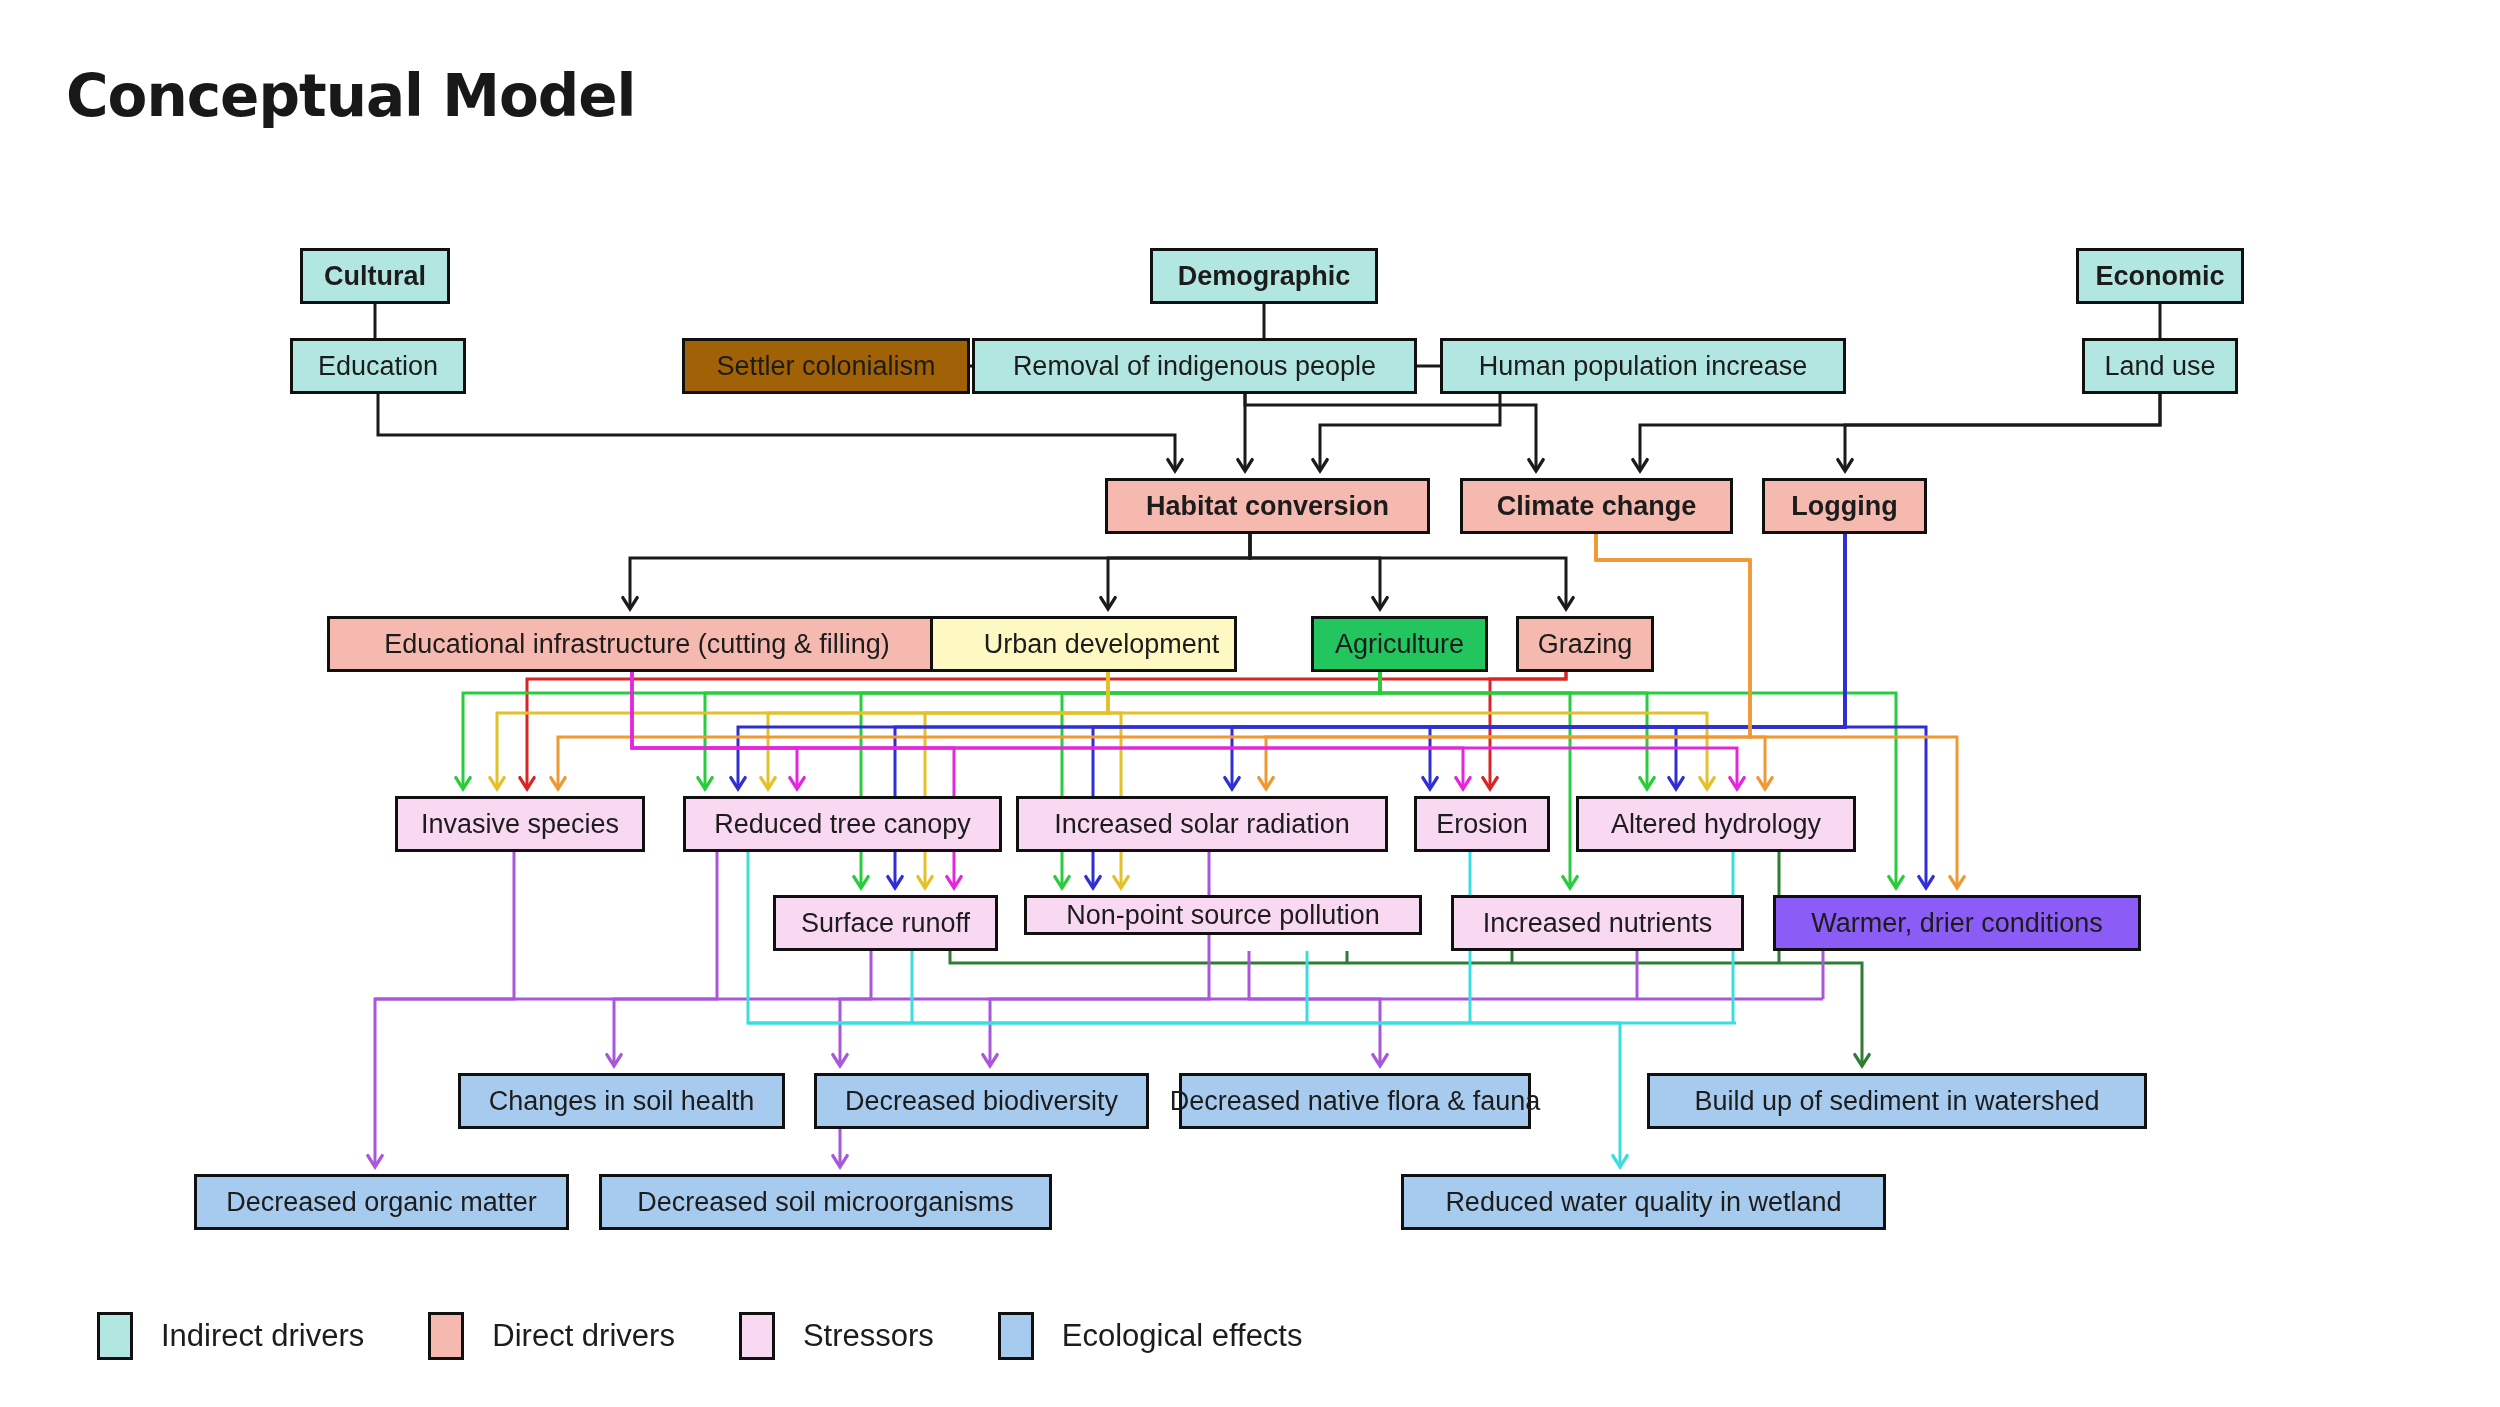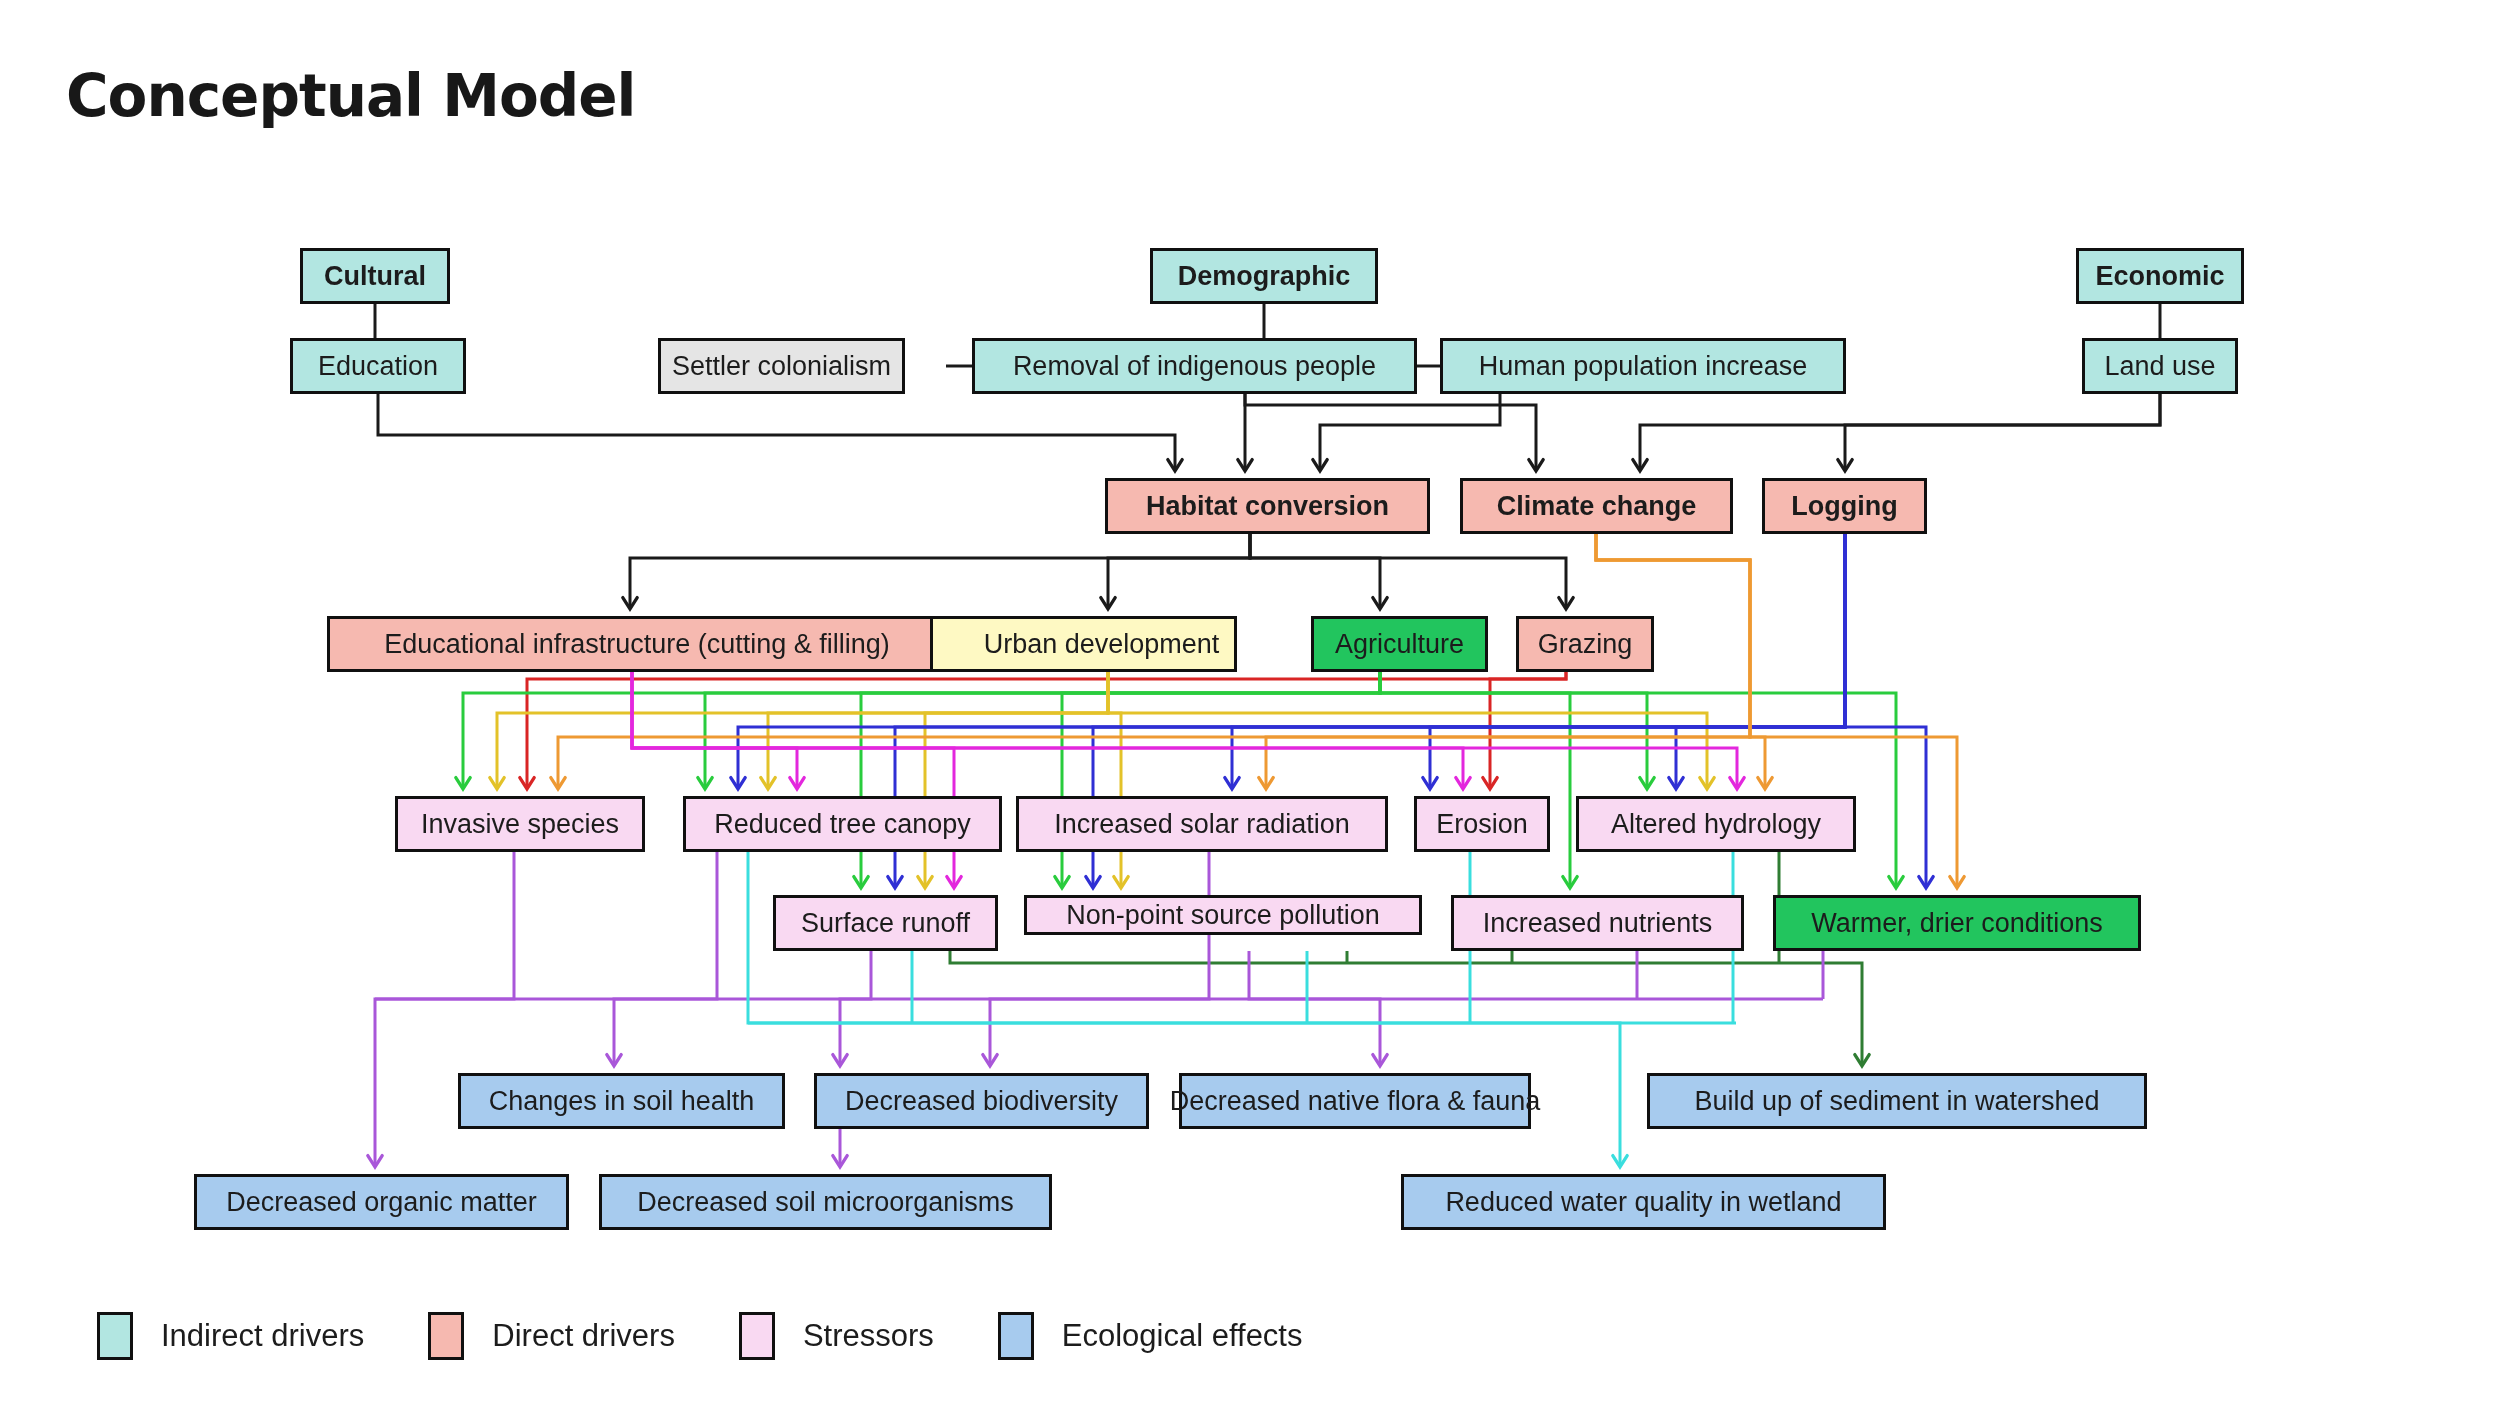--- a/index.html
+++ b/index.html
@@ -119,40 +119,40 @@
       <polyline points="1307,951 1307,1023" fill="none" stroke="#3adede" stroke-width="3" stroke-linejoin="miter"></polyline>
       <polyline points="1470,852 1470,1023" fill="none" stroke="#3adede" stroke-width="3" stroke-linejoin="miter"></polyline>
       <polyline points="1733,852 1733,1023" fill="none" stroke="#3adede" stroke-width="3" stroke-linejoin="miter"></polyline>
     </svg>
 
   <div id="nodes">
       <div class="node bold" style="left: 300px; top: 248px; width: 150px; height: 56px; background: rgb(178, 230, 225);">Cultural</div>
       <div class="node bold" style="left: 1150px; top: 248px; width: 228px; height: 56px; background: rgb(178, 230, 225);">Demographic</div>
       <div class="node bold" style="left: 2076px; top: 248px; width: 168px; height: 56px; background: rgb(178, 230, 225);">Economic</div>
       <div class="node" style="left: 290px; top: 338px; width: 176px; height: 56px; background: rgb(178, 230, 225);">Education</div>
-      <div class="node" style="left: 658px; top: 338px; width: 247px; height: 56px; background: #e5e5e5;">Settler colonialism</div>
+      <div class="node" style="left: 682px; top: 338px; width: 288px; height: 56px; background: #a16207;">Settler colonialism</div>
       <div class="node" style="left: 972px; top: 338px; width: 445px; height: 56px; background: rgb(178, 230, 225);">Removal of indigenous people</div>
       <div class="node" style="left: 1440px; top: 338px; width: 406px; height: 56px; background: rgb(178, 230, 225);">Human population increase</div>
       <div class="node" style="left: 2082px; top: 338px; width: 156px; height: 56px; background: rgb(178, 230, 225);">Land use</div>
       <div class="node bold" style="left: 1105px; top: 478px; width: 325px; height: 56px; background: rgb(246, 185, 176);">Habitat conversion</div>
       <div class="node bold" style="left: 1460px; top: 478px; width: 273px; height: 56px; background: rgb(246, 185, 176);">Climate change</div>
       <div class="node bold" style="left: 1762px; top: 478px; width: 165px; height: 56px; background: rgb(246, 185, 176);">Logging</div>
       <div class="node" style="left: 327px; top: 616px; width: 620px; height: 56px; background: rgb(246, 185, 176);">Educational infrastructure (cutting &amp; filling)</div>
       <div class="node" style="left: 930px; top: 616px; width: 307px; height: 56px; background: #fef9c3; padding-left: 36px;">Urban development</div>
       <div class="node" style="left: 1311px; top: 616px; width: 177px; height: 56px; background: #22c55e;">Agriculture</div>
       <div class="node" style="left: 1516px; top: 616px; width: 138px; height: 56px; background: rgb(246, 185, 176);">Grazing</div>
       <div class="node" style="left: 395px; top: 796px; width: 250px; height: 56px; background: rgb(249, 217, 242);">Invasive species</div>
       <div class="node" style="left: 671px; top: 796px; width: 319px; height: 56px; background: rgb(249, 217, 242); margin-left: 12px;">Reduced tree canopy</div>
       <div class="node" style="left: 1016px; top: 796px; width: 372px; height: 56px; background: rgb(249, 217, 242);">Increased solar radiation</div>
       <div class="node" style="left: 1414px; top: 796px; width: 136px; height: 56px; background: rgb(249, 217, 242);">Erosion</div>
       <div class="node" style="left: 1576px; top: 796px; width: 280px; height: 56px; background: rgb(249, 217, 242);">Altered hydrology</div>
       <div class="node" style="left: 773px; top: 895px; width: 225px; height: 56px; background: rgb(249, 217, 242);">Surface runoff</div>
       <div class="node" style="left: 1024px; top: 895px; width: 398px; height: 40px; background: rgb(249, 217, 242);">Non-point source pollution</div>
       <div class="node" style="left: 1451px; top: 895px; width: 293px; height: 56px; background: rgb(249, 217, 242);">Increased nutrients</div>
-      <div class="node" style="left: 1773px; top: 895px; width: 368px; height: 56px; background: #22c55e;">Warmer, drier conditions</div>
+      <div class="node" style="left: 1773px; top: 895px; width: 368px; height: 56px; background: #8b5cf6;">Warmer, drier conditions</div>
       <div class="node" style="left: 458px; top: 1073px; width: 327px; height: 56px; background: rgb(167, 203, 238);">Changes in soil health</div>
       <div class="node" style="left: 814px; top: 1073px; width: 335px; height: 56px; background: rgb(167, 203, 238);">Decreased biodiversity</div>
       <div class="node" style="left: 1179px; top: 1073px; width: 352px; height: 56px; background: rgb(167, 203, 238);">Decreased native flora &amp; fauna</div>
       <div class="node" style="left: 1647px; top: 1073px; width: 500px; height: 56px; background: rgb(167, 203, 238);">Build up of sediment in watershed</div>
       <div class="node" style="left: 194px; top: 1174px; width: 375px; height: 56px; background: rgb(167, 203, 238);">Decreased organic matter</div>
       <div class="node" style="left: 599px; top: 1174px; width: 453px; height: 56px; background: rgb(167, 203, 238);">Decreased soil microorganisms</div>
       <div class="node" style="left: 1401px; top: 1174px; width: 485px; height: 56px; background: rgb(167, 203, 238);">Reduced water quality in wetland</div>
     </div>
 
   <div class="legend">

